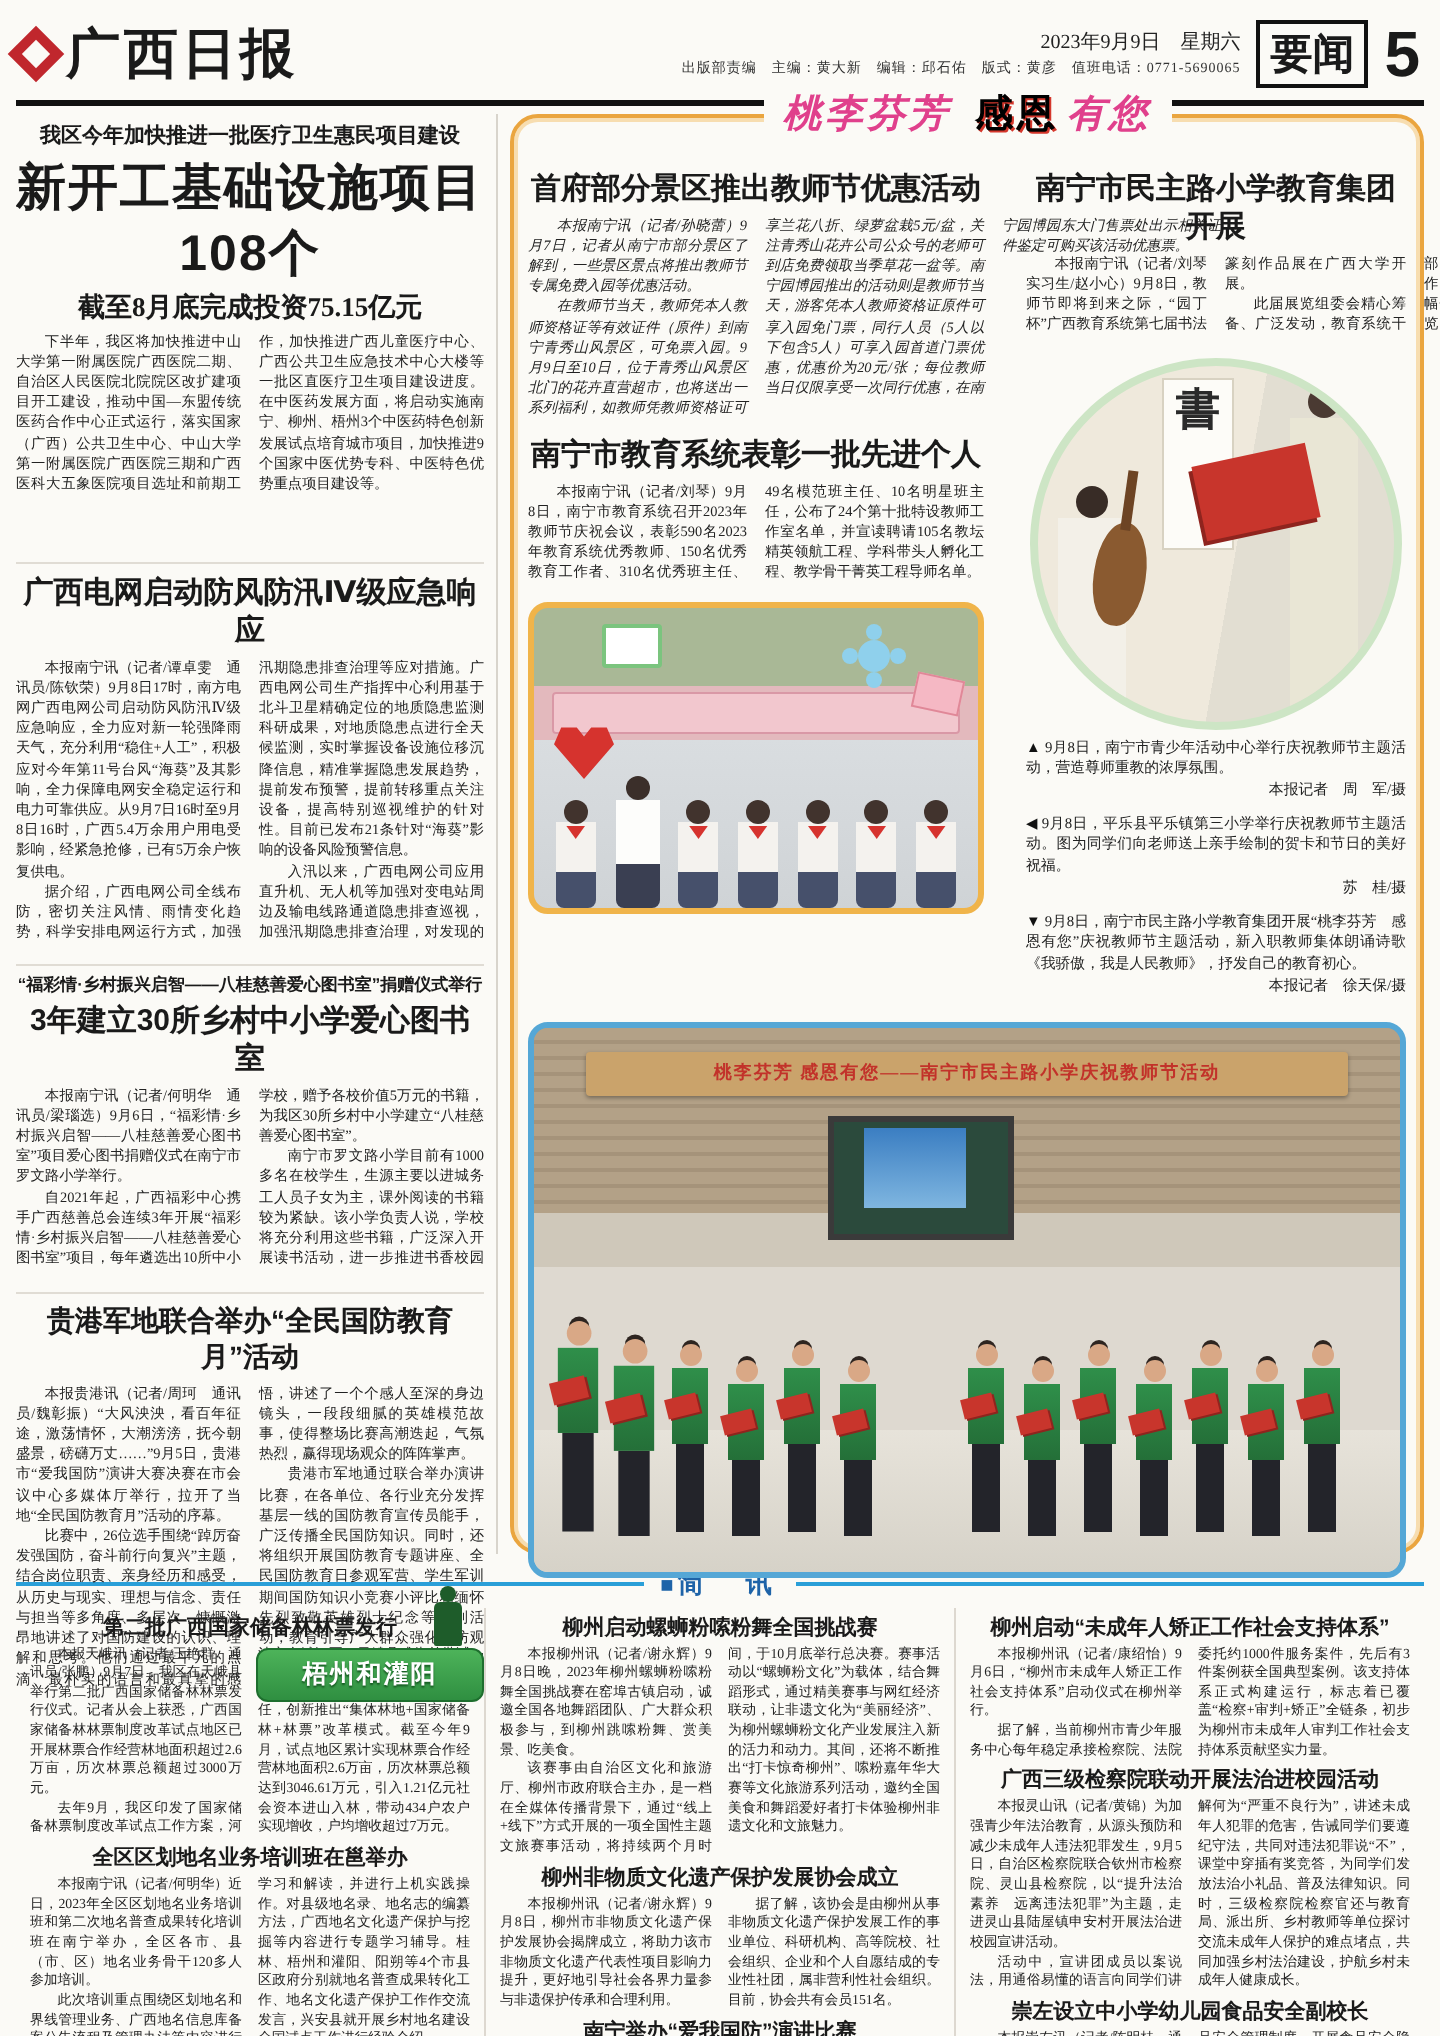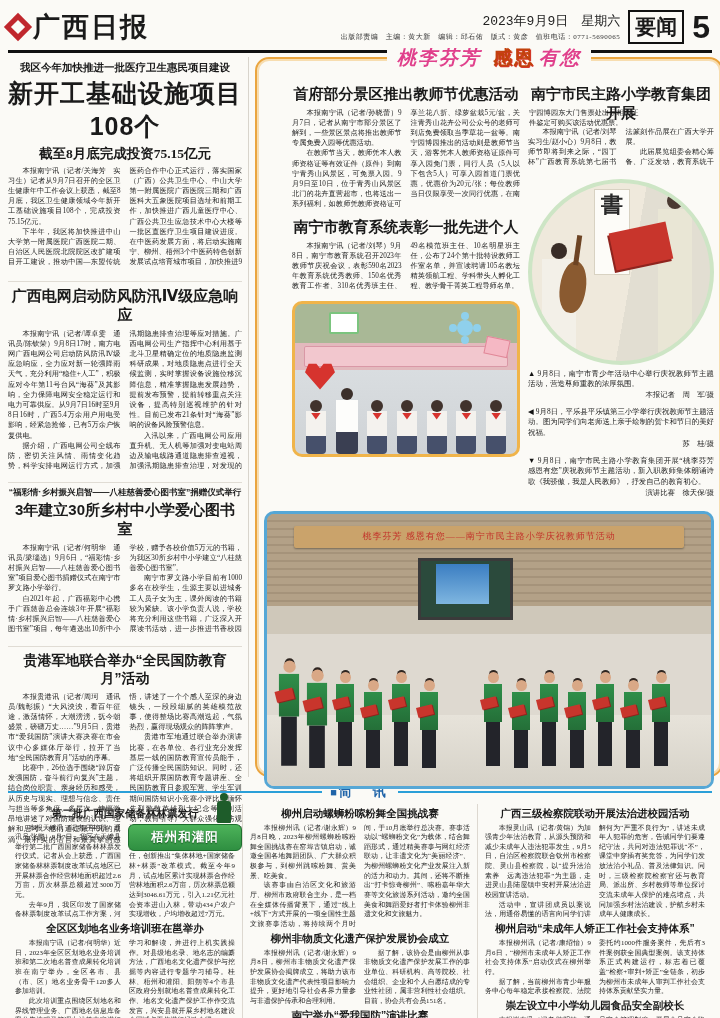--- a/index.html
+++ b/index.html
@@ -9,21 +9,21 @@
     font-family:"Liberation Serif","DejaVu Serif",serif;
   }
   
   .masthead { position:relative; height:46px; padding:4px 8px 0 8px; display:flex; justify-content:space-between; }
   .brand { display:flex; align-items:center; gap:5px; }
   .brand-mark { position:relative; width:20px; height:20px; background:#c0272d; transform:rotate(45deg); }
   .brand-mark::after { content:""; position:absolute; inset:5px; background:#fbfaf6; transform:rotate(0deg); }
   .brand-name { font-size:27px; font-weight:900; letter-spacing:2px; font-family:"Liberation Serif","DejaVu Serif",serif; }
   .mast-right { display:flex; align-items:center; gap:8px; }
   .mast-meta { text-align:right; line-height:1.5; }
-  .mast-date { font-size:13px; color:#222;font-family:Liberation Mono, monospace; }
+  .mast-date { font-size:10px; color:#222; }
   .mast-staff { font-size:7px; color:#333; letter-spacing:.5px;padding-left:45px; }
   .section-box { border:2px solid #111; padding:1px 5px; font-size:21px; font-weight:900; font-family:"Liberation Sans","DejaVu Sans",sans-serif; }
   .page-num { font-size:32px; font-weight:700; font-family:"Liberation Sans","DejaVu Sans",sans-serif; padding-right:2px; }
   .mast-rule { height:2.5px; background:#111; margin:0 8px; }
   
   .content { display:flex; padding:4px 8px 0 8px; height:724px; box-sizing:border-box; }
   .col-left { width:234px; flex:none; padding-right:6px; border-right:1px solid #d8d4cc; }
   .feature { position:relative; flex:1; margin-left:6px; border:2px solid #eaa53f; border-radius:14px;
              box-shadow:0 0 0 2px #f7ddb0 inset; padding:24px 7px 7px 7px; box-sizing:border-box; }
   
@@ -46,26 +46,26 @@
   .soldier::after { content:""; position:absolute; top:8px; left:1px; width:14px; height:22px; border-radius:3px 3px 1px 1px; background:#1e5c2a; }
   .defense-badge { position:absolute; bottom:0; left:0; width:112px; height:25px; border-radius:6px;
                    background:linear-gradient(#4db35a,#2f8f41); border:1px solid #1e6e2e;
                    color:#fff; font-weight:900; font-size:12.5px; letter-spacing:1px;
                    display:flex; align-items:center; justify-content:center;
                    font-family:"Liberation Sans","DejaVu Sans",sans-serif; text-shadow:0 1px 1px #14551f; }
   
   .feature-title { position:absolute; top:-14px; left:50%; transform:translateX(-50%);
                    background:#fbfaf6; padding:0 10px; white-space:nowrap; line-height:26px; }
   .title-script { font-size:19px; font-weight:900; font-style:italic; color:#e0408c; letter-spacing:2px; }
-  .title-accent-a { font-size:19px; font-weight:900; color:#c2410c; text-shadow:1px 1px 0 #d5372c; letter-spacing:2px; margin-left:8px; }
+  .title-accent-a { font-size:19px; font-weight:900; color:#000000; text-shadow:1px 1px 0 #d5372c; letter-spacing:2px; margin-left:8px; }
   .title-accent-b { font-size:19px; font-weight:900; font-style:italic; color:#e0408c; letter-spacing:2px; }
-  .feat-cols { display:flex; gap:8px;margin-left:28px; }
+  .feat-cols { display:flex; gap:21px; }
   .feat-center { width:228px; flex:none; }
   .feat-right { flex:1; min-width:0; }
-  .h-e { height:108px; } .h-f { height:56px; } .h-g { height:46px; }
+  .h-e { height:108px;font-style:italic; } .h-f { height:56px; } .h-g { height:46px; }
   
   .photo1 { position:relative; margin-top:4px; height:150px; border-radius:10px; border:3px solid #f0b44a;
             overflow:hidden; background:linear-gradient(#a9b896 0%, #a9b896 26%, #e3b9bd 26%, #e3b9bd 44%, #d9dde0 44%, #cfd3d6 100%); }
   .p1-banner { position:absolute; top:28%; left:4%; right:4%; height:14%; background:#f2c7ce; border-radius:2px;
                box-shadow:0 0 0 1px #d998a6 inset; }
   .balloon-heart { position:absolute; left:10px; top:58px; width:30px; height:28px; background:#d6332e;
                    clip-path:polygon(50% 100%, 0 38%, 12% 8%, 38% 8%, 50% 24%, 62% 8%, 88% 8%, 100% 38%); }
   .balloon-flower { position:absolute; right:44px; top:16px; width:16px; height:16px; border-radius:50%; background:#8fd0ec;
                     box-shadow:0 -12px 0 -4px #8fd0ec, 0 12px 0 -4px #8fd0ec, -12px 0 0 -4px #8fd0ec, 12px 0 0 -4px #8fd0ec; }
   .card1 { position:absolute; left:34px; top:8px; width:26px; height:18px; background:#fff; border:2px solid #7bc47e; border-radius:2px; }
@@ -99,21 +99,21 @@
   .captions { margin-top:4px; }
   .cap { font-size:7.4px; line-height:1.45; text-align:justify; margin:0 0 6px 0; color:#222; }
   .cap-marker { color:#111; margin-right:2px; }
   .cap-credit { display:block; text-align:right; color:#222; }
   
   .photo2 { position:relative; margin-top:6px; height:272px; border:3px solid #55a7d6; border-radius:10px; overflow:hidden;
             background:linear-gradient(to bottom, #b3a187 0 34%, #cfc8ba 34% 44%, #ded9d0 44% 100%); }
   .p2-wallslats { position:absolute; top:0; left:0; right:0; height:34%;
             background:repeating-linear-gradient(to bottom, #b3a187 0 6px, #a5937a 6px 8px); }
   .p2-banner { position:absolute; top:12px; left:6%; right:6%; height:22px; background:#caa36b; border-radius:2px;
-               display:flex; align-items:center; justify-content:center; font-size:9px; font-weight:400; color:#c2322a;
+               display:flex; align-items:center; justify-content:center; font-size:9px; font-weight:700; color:#c2322a;
                letter-spacing:1px; box-shadow:0 1px 2px rgba(0,0,0,.35); white-space:nowrap; overflow:hidden; }
   .p2-board { position:absolute; top:44px; left:34%; width:20%; height:56px; background:#2b4a3c; border:3px solid #3a3a3a; }
   .p2-screen { position:absolute; top:50px; left:38%; width:12%; height:40px; background:linear-gradient(#3b7ec2,#7fb6e0); }
   .p2-floor { position:absolute; bottom:0; left:0; right:0; height:26%; background:linear-gradient(#e7e3da,#d6d2c8); }
   .p2-people { position:absolute; left:12px; right:8px; bottom:18px; display:flex; align-items:flex-end; gap:8px; }
   .person { position:relative; width:20px; height:96px;
             background:
               linear-gradient(#2f8f4a,#246f38) no-repeat 1px 12px / 18px 38px,
               linear-gradient(#23242a,#23242a) no-repeat 3px 50px / 14px 44px; }
   .person::before { content:""; position:absolute; top:0; left:5px; width:11px; height:11px; border-radius:50%; background:#d9a886;
@@ -159,21 +159,20 @@
 
   <main class="content">
 
     <section class="col-left">
 
       <article class="art">
         <p class="kicker">我区今年加快推进一批医疗卫生惠民项目建设</p>
         <h1 class="headline-xl">新开工基础设施项目108个</h1>
         <p class="subhead">截至8月底完成投资75.15亿元</p>
         <div class="body2 h-a">
-          <p>本报南宁讯（记者/关海芳　实习生）记者从9月7日召开的全区卫生健康年中工作会议上获悉，截至8月底，我区卫生健康领域今年新开工基础设施项目108个，完成投资75.15亿元。</p>
           <p>下半年，我区将加快推进中山大学第一附属医院广西医院二期、自治区人民医院北院院区改扩建项目开工建设，推动中国—东盟传统医药合作中心正式运行，落实国家（广西）公共卫生中心、中山大学第一附属医院广西医院三期和广西医科大五象医院项目选址和前期工作，加快推进广西儿童医疗中心、广西公共卫生应急技术中心大楼等一批区直医疗卫生项目建设进度。在中医药发展方面，将启动实施南宁、柳州、梧州3个中医药特色创新发展试点培育城市项目，加快推进9个国家中医优势专科、中医特色优势重点项目建设等。</p>
         </div>
       </article>
 
       <article class="art">
         <h2 class="headline">广西电网启动防风防汛Ⅳ级应急响应</h2>
         <div class="body2 h-b">
           <p>本报南宁讯（记者/谭卓雯　通讯员/陈钦荣）9月8日17时，南方电网广西电网公司启动防风防汛Ⅳ级应急响应，全力应对新一轮强降雨天气，充分利用“稳住+人工”，积极应对今年第11号台风“海葵”及其影响，全力保障电网安全稳定运行和电力可靠供应。从9月7日16时至9月8日16时，广西5.4万余用户用电受影响，经紧急抢修，已有5万余户恢复供电。</p>
           <p>据介绍，广西电网公司全线布防，密切关注风情、雨情变化趋势，科学安排电网运行方式，加强汛期隐患排查治理等应对措施。广西电网公司生产指挥中心利用基于北斗卫星精确定位的地质隐患监测科研成果，对地质隐患点进行全天候监测，实时掌握设备设施位移沉降信息，精准掌握隐患发展趋势，提前发布预警，提前转移重点关注设备，提高特别巡视维护的针对性。目前已发布21条针对“海葵”影响的设备风险预警信息。</p>
           <p>入汛以来，广西电网公司应用直升机、无人机等加强对变电站周边及输电线路通道隐患排查巡视，加强汛期隐患排查治理，对发现的树障、外破、飘挂物等隐患采取防护措施，同时组织人力加强巡视，对位于低洼地带、可能引发山体滑坡和泥石流等地质灾害的区域，重点对附近线路和设备开展特别巡视维护。</p>
@@ -267,21 +266,21 @@
             <p class="cap">
               <span class="cap-marker">▲</span><span>9月8日，南宁市青少年活动中心举行庆祝教师节主题活动，营造尊师重教的浓厚氛围。</span>
               <span class="cap-credit">本报记者　周　军/摄</span>
             </p>
             <p class="cap">
               <span class="cap-marker">◀</span><span>9月8日，平乐县平乐镇第三小学举行庆祝教师节主题活动。图为同学们向老师送上亲手绘制的贺卡和节日的美好祝福。</span>
               <span class="cap-credit">苏　桂/摄</span>
             </p>
             <p class="cap">
               <span class="cap-marker">▼</span><span>9月8日，南宁市民主路小学教育集团开展“桃李芬芳　感恩有您”庆祝教师节主题活动，新入职教师集体朗诵诗歌《我骄傲，我是人民教师》，抒发自己的教育初心。</span>
-              <span class="cap-credit">演讲比赛　徐天保/摄</span>
+              <span class="cap-credit">本报记者　徐天保/摄</span>
             </p>
           </div>
         </div>
       </div>
 
       <div class="photo2">
         <div class="p2-wallslats"></div>
         <div class="p2-banner">桃李芬芳 感恩有您——南宁市民主路小学庆祝教师节活动</div>
         <div class="p2-board"></div>
         <div class="p2-screen"></div>
@@ -347,34 +346,34 @@
           </div>
         </article>
         <article class="brief">
           <h3>南宁举办“爱我国防”演讲比赛</h3>
 
         </article>
       </div>
 
       <div class="briefs-col">
         <article class="brief">
+          <h3>柳州启动“未成年人矫正工作社会支持体系”</h3>
+          <div class="bbody">
+            <p>本报柳州讯（记者/康绍怡）9月6日，“柳州市未成年人矫正工作社会支持体系”启动仪式在柳州举行。</p>
+            <p>据了解，当前柳州市青少年服务中心每年稳定承接检察院、法院委托约1000件服务案件，先后有3件案例获全国典型案例。该支持体系正式构建运行，标志着已覆盖“检察+审判+矫正”全链条，初步为柳州市未成年人审判工作社会支持体系贡献坚实力量。</p>
+          </div>
+        </article>
+        <article class="brief">
           <h3>广西三级检察院联动开展法治进校园活动</h3>
           <div class="bbody">
             <p>本报灵山讯（记者/黄锦）为加强青少年法治教育，从源头预防和减少未成年人违法犯罪发生，9月5日，自治区检察院联合钦州市检察院、灵山县检察院，以“提升法治素养　远离违法犯罪”为主题，走进灵山县陆屋镇申安村开展法治进校园宣讲活动。</p>
             <p>活动中，宣讲团成员以案说法，用通俗易懂的语言向同学们讲解何为“严重不良行为”，讲述未成年人犯罪的危害，告诫同学们要遵纪守法，共同对违法犯罪说“不”，课堂中穿插有奖竞答，为同学们发放法治小礼品、普及法律知识。同时，三级检察院检察官还与教育局、派出所、乡村教师等单位探讨交流未成年人保护的难点堵点，共同加强乡村法治建设，护航乡村未成年人健康成长。</p>
           </div>
         </article>
         <article class="brief">
-          <h3>柳州启动“未成年人矫正工作社会支持体系”</h3>
-          <div class="bbody">
-            <p>本报柳州讯（记者/康绍怡）9月6日，“柳州市未成年人矫正工作社会支持体系”启动仪式在柳州举行。</p>
-            <p>据了解，当前柳州市青少年服务中心每年稳定承接检察院、法院委托约1000件服务案件，先后有3件案例获全国典型案例。该支持体系正式构建运行，标志着已覆盖“检察+审判+矫正”全链条，初步为柳州市未成年人审判工作社会支持体系贡献坚实力量。</p>
-          </div>
-        </article>
-        <article class="brief">
           <h3>崇左设立中小学幼儿园食品安全副校长</h3>
           <div class="bbody">
             <p>本报崇左讯（记者/陈明桂　通讯员/陆圆飞　韦波志）为进一步加强对全市公办中小学校（幼儿园）食品安全的监管，9月1日，崇左市印发《中小学校幼儿园食品安全副校长管理暂行办法》。</p>
             <p>《办法》规定，学校食品安全工作实行校长负责制，校长是学校食品安全第一责任人。食品安全副校长是指经学校聘任、指导学校落实食品安全主体责任、建立健全食品安全管理制度、开展食品安全隐患排查、定期开展食品安全宣传教育等工作的人员。同时，该《办法》还就食品安全副校长的聘任、管理、奖惩等工作进行了明确，规定食品安全副校长一般从各级市场监管、卫生健康等部门的分管领导或业务技术骨干中进行择优选聘，聘期一般为三年，期满后可以续聘。</p>
           </div>
         </article>
       </div>
 
     </div>
   </section>

